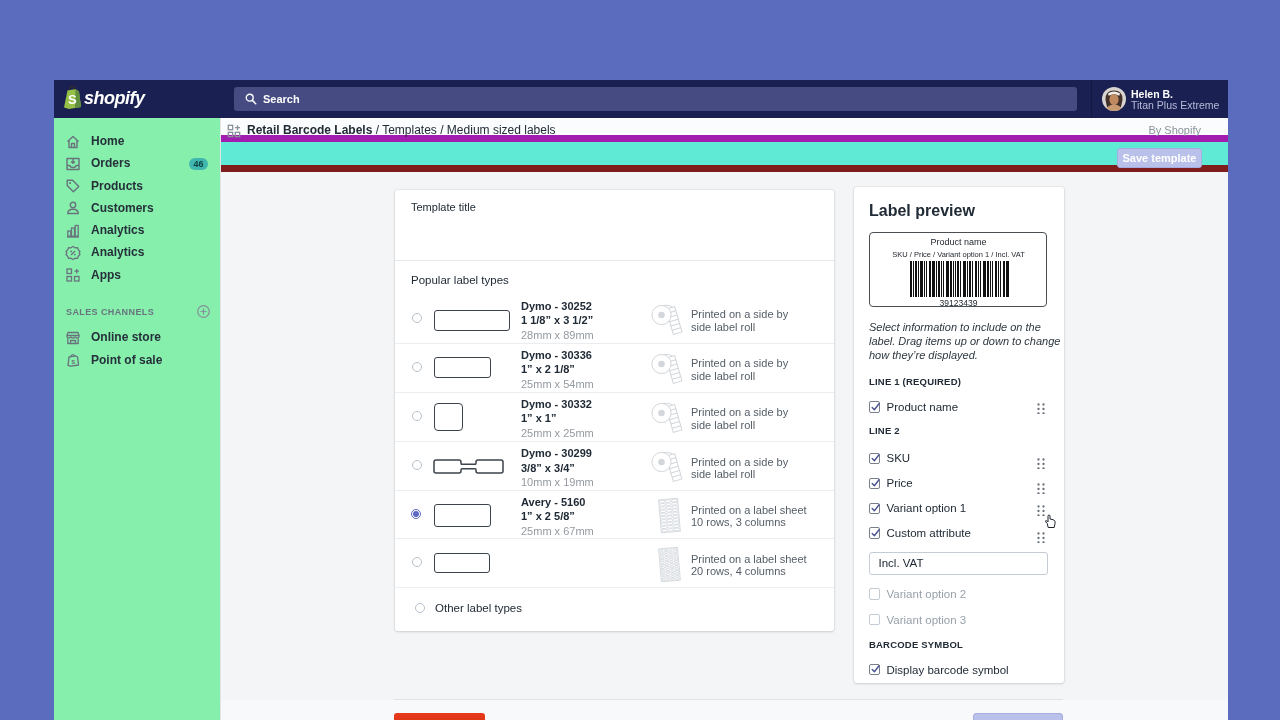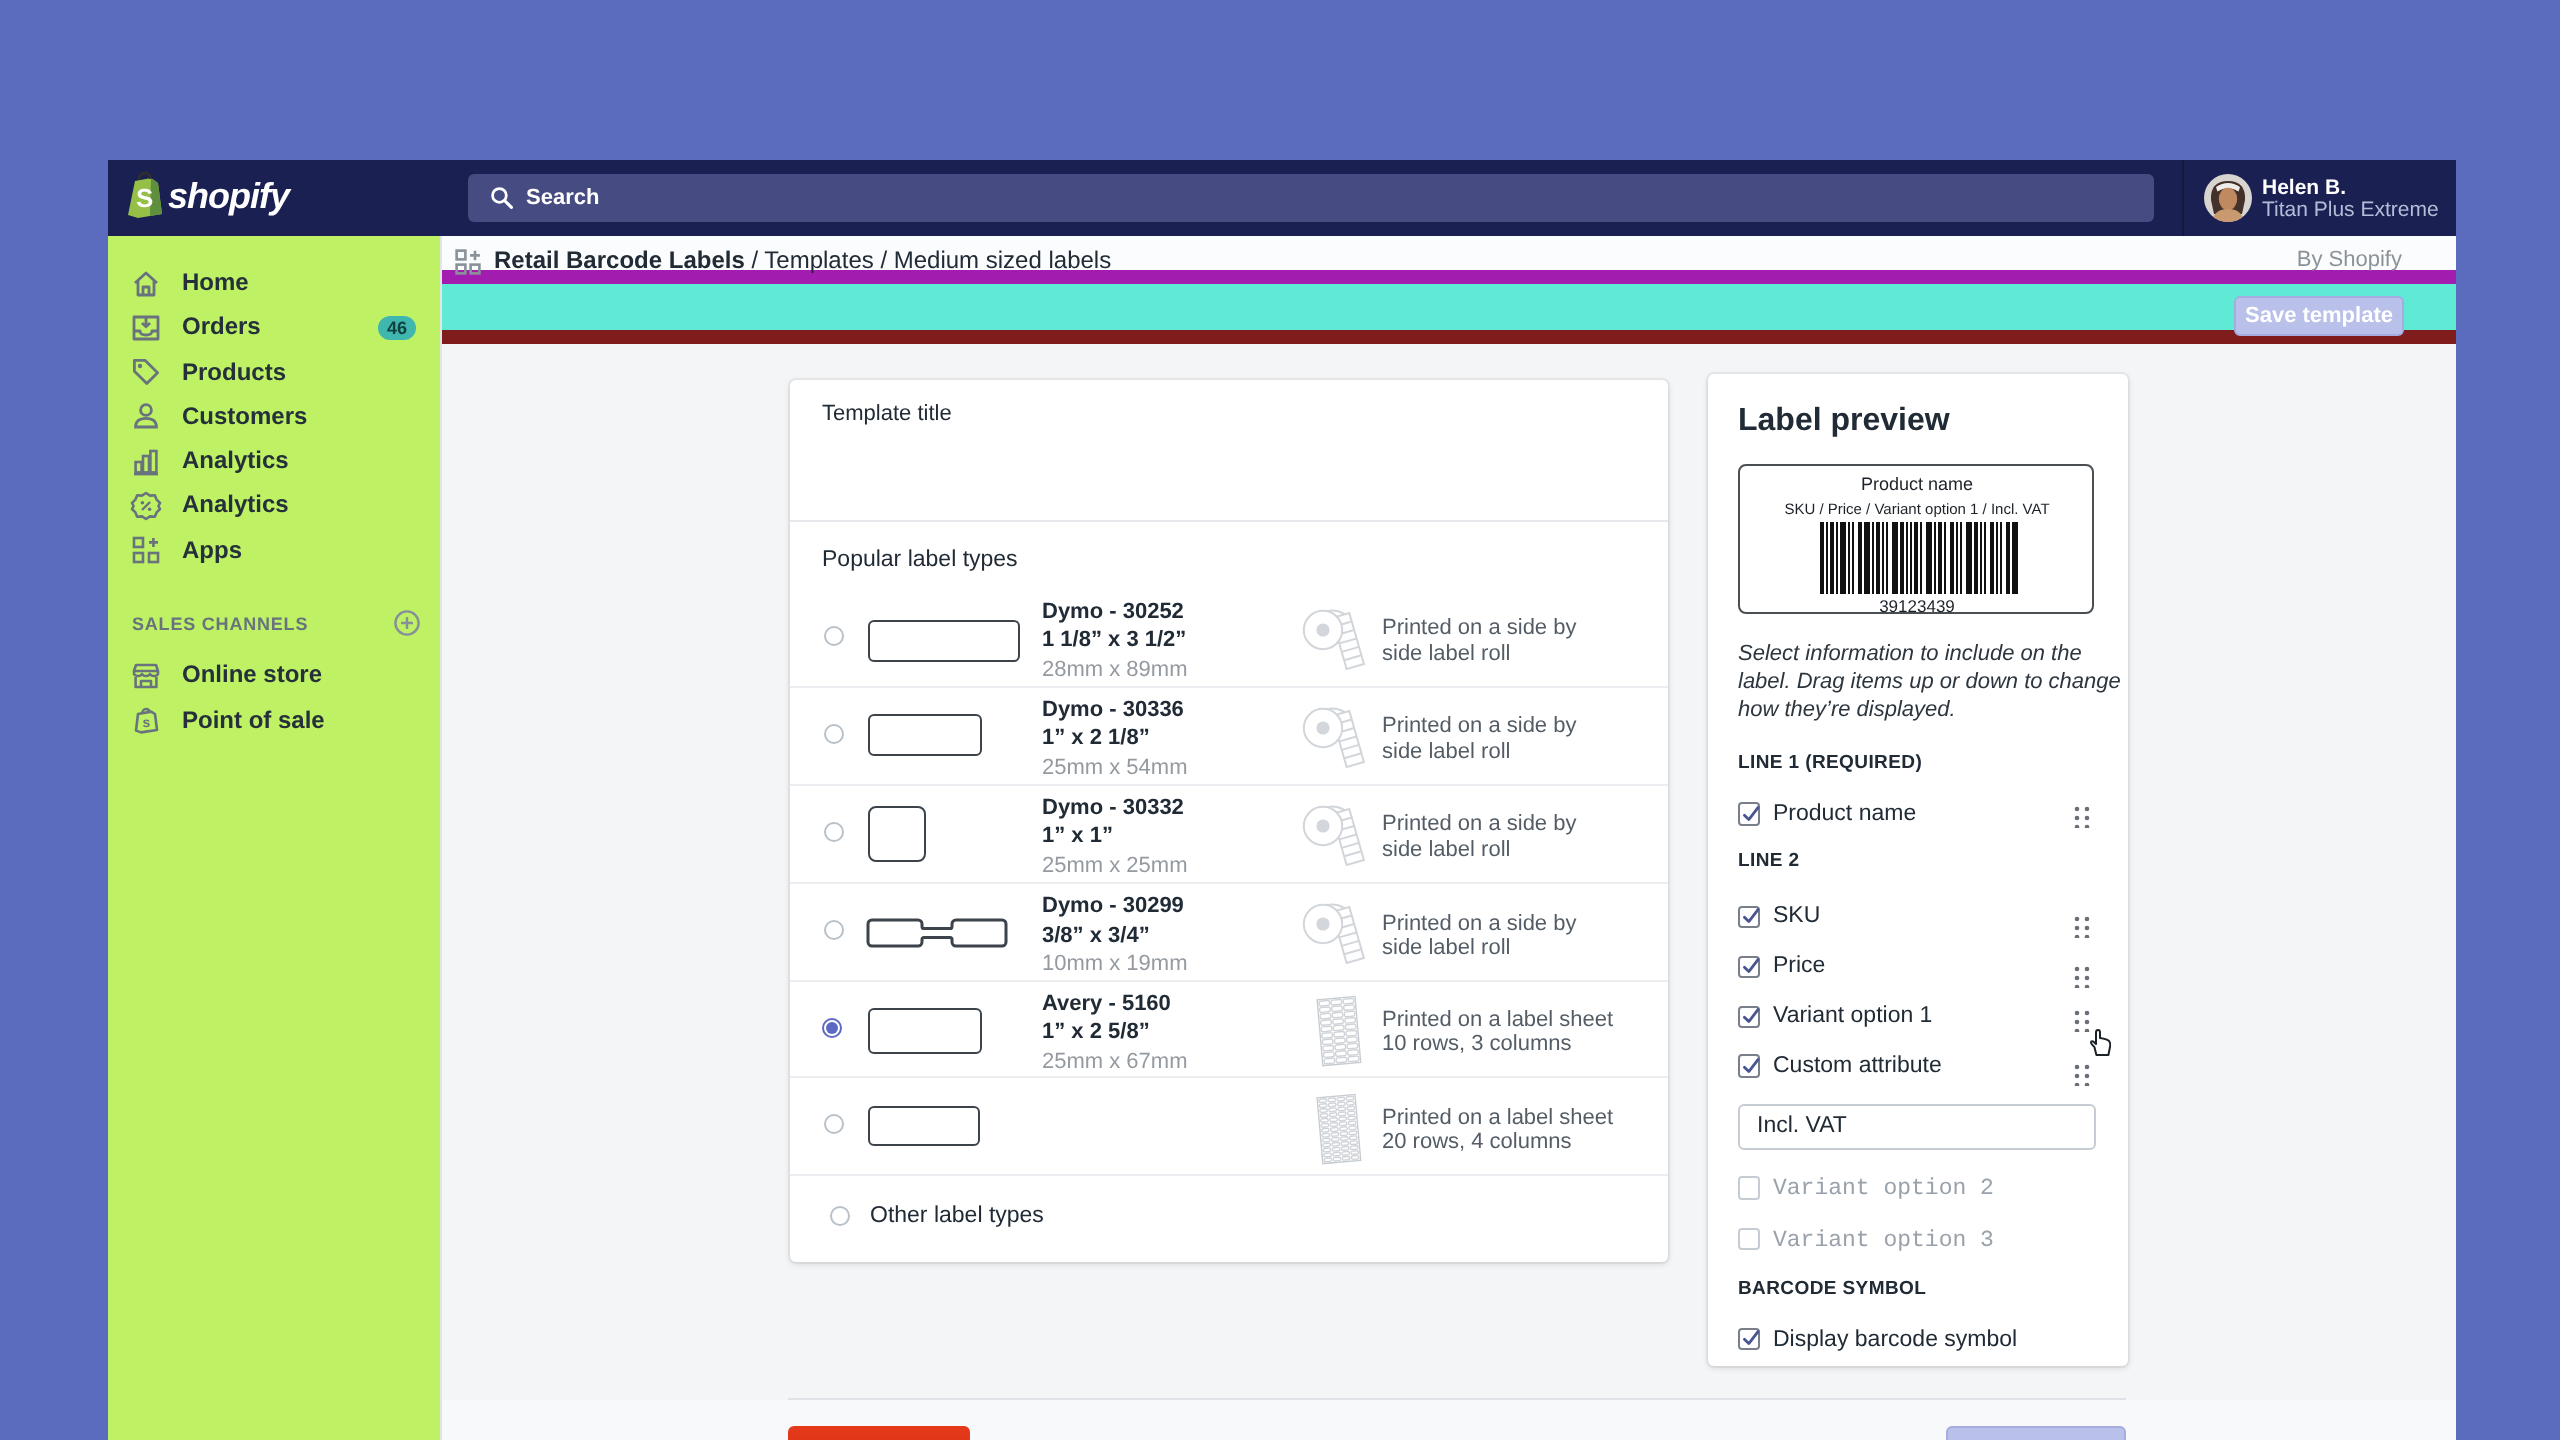--- a/index.html
+++ b/index.html
@@ -10,21 +10,21 @@
 #frame { position:absolute; left:54px; top:80px; width:1174px; height:640px; background:#f4f5f7; overflow:hidden; }
 
 #nav { position:absolute; left:0; top:0; width:1174px; height:38px; background:#1a2052; }
 #logotext { position:absolute; left:30px; top:8px; color:#fff; font-size:18px; font-weight:bold; font-style:italic; letter-spacing:-0.5px; }
 #search { position:absolute; left:180px; top:7px; width:843px; height:24px; background:#464c82; border-radius:3px; }
 #searchtxt { position:absolute; left:29px; top:6px; color:#fff; font-size:11px; font-weight:bold; }
 #navdiv { position:absolute; left:1037px; top:0; width:1px; height:38px; background:#13183f; }
 #helen { position:absolute; left:1077px; top:7.5px; color:#fff; font-size:10.5px; font-weight:bold; }
 #titan { position:absolute; left:1077px; top:18.5px; color:#b6bbd8; font-size:10.5px; }
 
-#sidebar { position:absolute; left:0; top:38px; width:167px; height:602px; background:#bef264; border-right:1px solid #e2e5e8; }
+#sidebar { position:absolute; left:0; top:38px; width:167px; height:602px; background:#86efac; border-right:1px solid #e2e5e8; }
 .navitem { position:absolute; left:37px; font-size:12px; font-weight:bold; color:#25303a; }
 .navicon { position:absolute; left:11px; width:16px; height:16px; }
 #badge { position:absolute; left:135px; top:39.5px; width:19px; height:12px; background:#3fb7ae; border-radius:6px; color:#0d403e; font-size:9px; font-weight:bold; text-align:center; line-height:12px; }
 #saleshead { position:absolute; left:12px; top:188.5px; font-size:9px; font-weight:bold; color:#68737e; letter-spacing:0.4px; }
 
 #crumbrow { position:absolute; left:167px; top:38px; width:1007px; height:24px; background:#fbfcfd; border-bottom:7px solid #a21caf; }
 #crumbtxt { position:absolute; left:26px; top:5px; font-size:12px; color:#212b36; }
 #byshopify { position:absolute; right:27px; top:6px; font-size:11px; color:#8a9299; }
 #saverow { position:absolute; left:167px; top:62px; width:1007px; height:30px; background:#5eead4; border-bottom:7px solid #7f1d1d; }
 #savebtn { position:absolute; right:26px; top:6px; width:85px; height:20px; background:#b9c0e9; border:1px solid #a5ade0; border-radius:3px; color:#fff; font-size:11px; font-weight:bold; text-align:center; line-height:18px; }
@@ -52,21 +52,21 @@
 #lp-box { position:absolute; left:14.5px; top:45px; width:178px; height:75px; border:1px solid #4a4f54; border-radius:4px; background:#fff; }
 #lp-pn { position:absolute; left:0; top:4px; width:178px; text-align:center; font-size:9px; color:#1d2229; }
 #lp-sku { position:absolute; left:0; top:17px; width:178px; text-align:center; font-size:7.5px; color:#1d2229; }
 #lp-num { position:absolute; left:0; top:65px; width:178px; text-align:center; font-size:8.5px; color:#1d2229; }
 #lp-para { position:absolute; left:15px; top:132.8px; width:200px; font-size:11px; line-height:14.3px; color:#2d363f;font-style:italic; }
 .sect { position:absolute; left:15px; font-size:9.5px; font-weight:bold; color:#212b36; letter-spacing:0.2px; }
 .cb { position:absolute; left:14.5px; width:11.5px; height:11.5px; border-radius:2px; background:#fff; }
 .cb.on { border:1px solid #787f8a; }
 .cb.off { border:1px solid #c6ccd3; }
 .cblbl { position:absolute; left:32.5px; font-size:11.5px; color:#212b36; }
-.cblbl.dis { color:#99a1aa;font-family:Liberation Mono, monospace; }
+.cblbl.dis { color:#99a1aa; }
 .handle { position:absolute; left:183px; width:8px; height:11px; }
 #vat-input { position:absolute; left:14.5px; top:364.5px; width:179px; height:23px; border:1px solid #c6ccd3; border-radius:3px; font-size:11.5px; color:#212b36; padding-left:9px; line-height:21px; }
 
 #footdiv { position:absolute; left:394px; top:699px; width:669px; height:1px; background:#dfe3e8; }
 #delbtn { position:absolute; left:394px; top:712.5px; width:91px; height:20px; background:linear-gradient(#e6391a,#d53417); border-radius:3px; }
 #savebtn2 { position:absolute; left:973px; top:713px; width:90px; height:20px; background:#b9c0ea; border:1px solid #a5ade0; border-radius:3px; }
 </style>
 </head>
 <body>
 <div id="frame">

